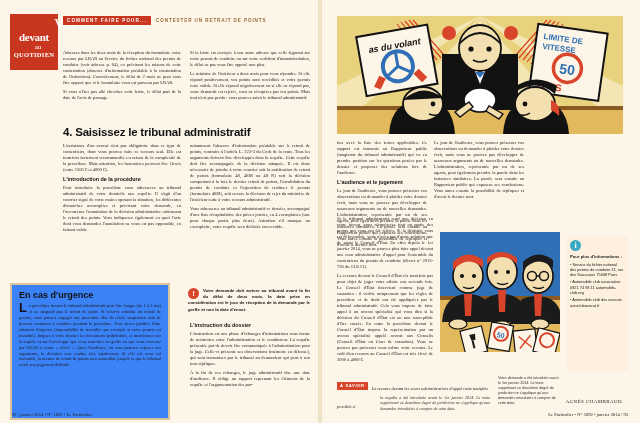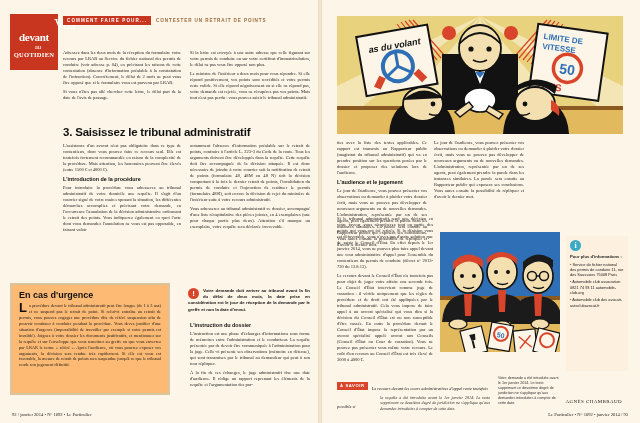--- a/index.html
+++ b/index.html
@@ -55,22 +55,22 @@
     font-weight:bold;font-size:5.4px;color:#111;margin:0 0 2px 0;
   }
 
   .col{position:absolute;font-size:4.55px;line-height:1.32;text-align:justify;
        font-family:"Liberation Serif", serif;color:#1c1c1c;}
   .col p{margin:0 0 3px 0;}
   .col p.tight{margin:0 0 1.5px 0;}
 
   
   .urgence{
-    position:absolute;left:10px;top:283px;width:160px;height:112px;
-    background:#fdba74;border:2px solid #d9c49c;box-sizing:border-box;
+    position:absolute;left:10px;top:283px;width:160px;height:137px;
+    background:#3b82f6;border:2px solid #d9c49c;box-sizing:border-box;
     padding:5px 7px 5px 7px;
   }
   .urgence h4{
     font-family:"Liberation Sans", sans-serif;
     font-size:9px;font-weight:bold;margin:0 0 3px 0;color:#111;
   }
   .urgence .body{font-size:4.4px;line-height:1.35;text-align:justify;}
   .dropcap{
     float:left;font-family:"Liberation Sans", sans-serif;font-weight:bold;
     font-size:13px;line-height:10px;margin:0 2px 0 0;color:#111;
@@ -155,21 +155,21 @@
 
   <div class="col" style="left:63px;top:50px;width:118px;">
     <p>Adressez dans les deux mois de la réception du formulaire votre recours par LRAR au Service du fichier national des permis de conduire (voir adresse p. 04), en précisant les raisons de cette contestation (absence d'information préalable à la constatation de l'infraction). Concrètement, le délai de 2 mois ne peut vous être opposé que si le formulaire vous est parvenu par LRAR.</p>
     <p>Si vous n'êtes pas allé chercher cette lettre, le délai part de la date de l'avis de passage.</p>
   </div>
   <div class="col" style="left:190px;top:50px;width:120px;">
     <p>Si la lettre est envoyée à une autre adresse que celle figurant sur votre permis de conduire ou sur votre certificat d'immatriculation, le délai ne pas vous être opposé non plus.</p>
     <p>Le ministre de l'intérieur a deux mois pour vous répondre. Si elle répond positivement, vos points sont recrédités et votre permis reste valide. Si elle répond négativement ou si elle ne répond pas, votre demande est rejetée, vous ne récupérez pas vos points. Mais tout n'est pas perdu : vous pouvez saisir le tribunal administratif.</p>
   </div>
 
-  <h2 class="sec" style="left:63px;top:126px;width:255px;">3. Saisissez le tribunal administratif</h2>
+  <h2 class="sec" style="left:63px;top:126px;width:255px;">4. Saisissez le tribunal administratif</h2>
 
   <div class="col" style="left:63px;top:143px;width:118px;">
     <p>L'assistance d'un avocat n'est pas obligatoire dans ce type de contentieux, donc vous pouvez faire ce recours seul. Elle est toutefois fortement recommandée en raison de la complexité de la procédure. Mais attention, les honoraires peuvent être élevés (entre 1500 € et 4000 €).</p>
     <h3 class="sub">L'introduction de la procédure</h3>
     <p>Pour introduire la procédure vous adresserez au tribunal administratif de votre domicile une requête. Il s'agit d'un courrier signé de votre main exposant la situation, les différentes démarches accomplies et précisant votre demande, en l'occurrence l'annulation de la décision administrative ordonnant le retrait des points. Vous indiquerez également en quoi l'acte dont vous demandez l'annulation ne vous est pas opposable, en faisant valoir</p>
   </div>
 
   <div class="col" style="left:190px;top:143px;width:120px;">
     <p>notamment l'absence d'information préalable sur le retrait de points, contraire à l'article L. 223-3 du Code de la route. Tous les arguments doivent être développés dans la requête. Cette requête doit être accompagnée de la décision attaquée. Il est donc nécessaire de joindre à votre courrier soit la notification de retrait de points (formulaire 48, 48M ou 48 N) soit la décision comportant à la fois le dernier retrait de points, l'invalidation du permis de conduire et l'injonction de restituer le permis (formulaire 48SI), soit encore la décision de rejet du ministère de l'intérieur suite à votre recours administratif.</p>
     <p>Vous adresserez au tribunal administratif ce dossier, accompagné d'une liste récapitulative des pièces jointes, en 4 exemplaires (une pour chaque partie plus deux). Attention s'il manque un exemplaire, votre requête sera déclarée irrecevable.</p>

